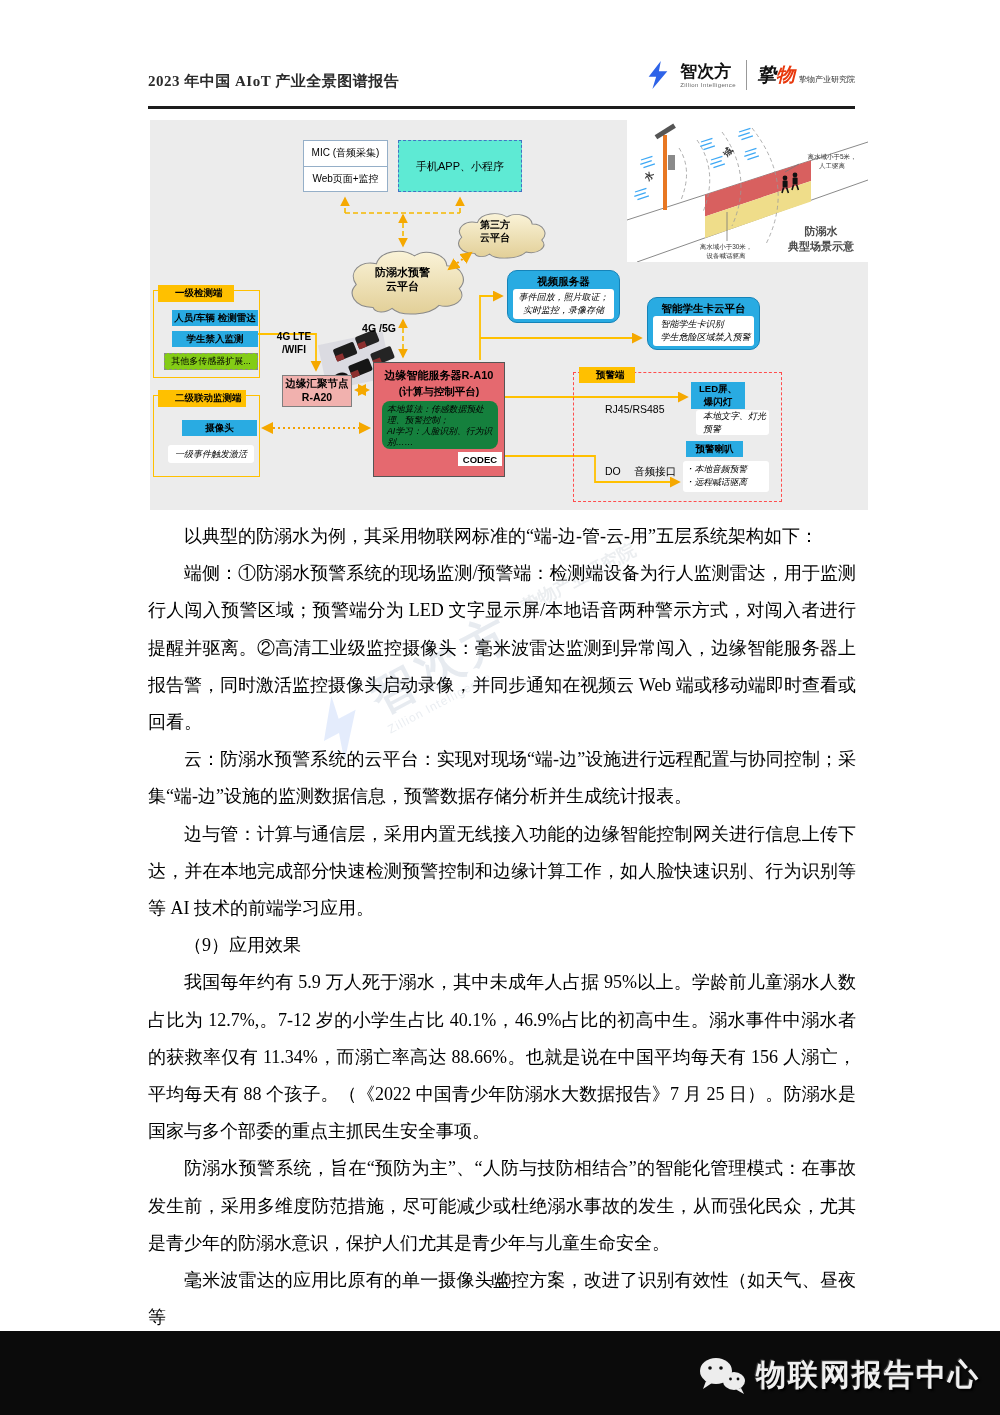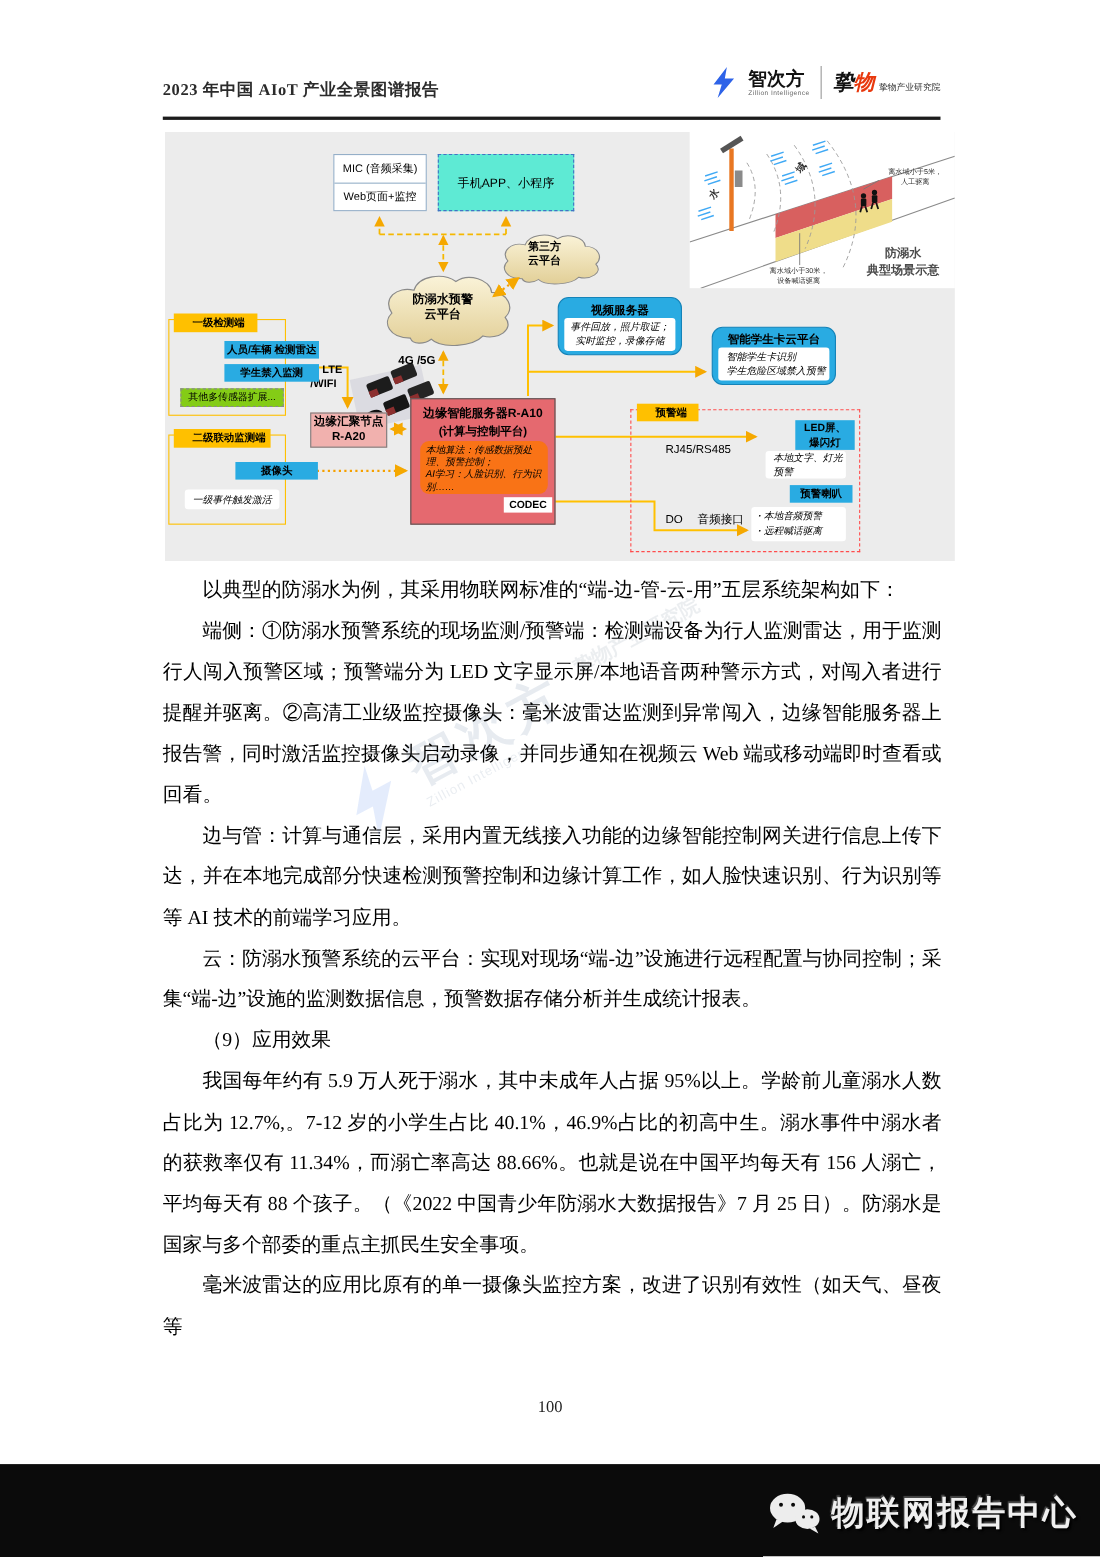--- a/index.html
+++ b/index.html
@@ -13,34 +13,34 @@
   .logo-zh{font-size:17px;font-weight:bold;color:#111;}
   .logo-sub{font-size:6px;color:#666;margin-top:2px;letter-spacing:.4px;}
   .logo-div{width:1px;height:30px;background:#999;}
   .logo2-mark{font-size:19px;font-weight:bold;color:#111;font-style:italic;}
   .logo2-mark .red{color:#e8380d;}
   .logo2-sub{font-size:8px;color:#333;margin-left:4px;align-self:flex-end;margin-bottom:3px;}
   .hdr-rule{left:148px;top:106px;width:707px;height:0;border-top:3px solid #1c1c1c;}
   
   .diagram{left:150px;top:120px;width:718px;height:390px;background:#ececec;font-family:"Liberation Sans",sans-serif;color:#000;}
   .dbox{position:absolute;box-sizing:border-box;display:flex;align-items:center;justify-content:center;text-align:center;}
-  .blue{background:#29abe2;font-weight:bold;font-size:9.5px;margin-left:32px;}
+  .blue{background:#29abe2;font-weight:bold;font-size:9.5px;}
   .tag{background:#ffc000;font-weight:bold;font-size:9.5px;display:flex;align-items:center;padding-left:17px;box-sizing:border-box;position:absolute;}
   .ybord{border:1.6px solid #ffc000;position:absolute;box-sizing:border-box;}
   .whitebox{background:#fff;font-style:italic;font-size:9px;border-radius:3px;}
   .dashedbox{background:#84cc16;border:1px dashed #8a8a8a;font-size:9px;}
   .micbox{border:1px solid #95afc8;background:#fff;flex-direction:column;padding:0;}
   .miccell{width:100%;height:50%;display:flex;align-items:center;justify-content:center;font-size:10px;}
   .appbox{border:1.6px dashed #4472c4;background:#5eead4;font-size:11px;}
   .cloudtxt{font-weight:bold;font-size:11px;line-height:1.25;}
   .ra20{background:#f1b1ae;border:1px solid #7f7f7f;font-weight:bold;font-size:10.5px;line-height:1.3;}
   .ra10{background:#e5696f;border:1.6px solid #555;flex-direction:column;justify-content:flex-start;padding-top:5px;}
   .ra10 .t1{font-weight:bold;font-size:11px;}
   .ra10 .t2{font-weight:bold;font-size:10.5px;margin-top:2px;}
-  .ra10-inner{position:absolute;left:8px;top:38px;width:116px;height:48px;background:#f97316;border-radius:8px;font-style:italic;font-size:8.8px;text-align:left;padding:3px 5px;line-height:1.25;box-sizing:border-box;}
+  .ra10-inner{position:absolute;left:8px;top:38px;width:116px;height:48px;background:#15803d;border-radius:8px;font-style:italic;font-size:8.8px;text-align:left;padding:3px 5px;line-height:1.25;box-sizing:border-box;}
   .codec{position:absolute;left:84px;top:89px;width:44px;height:14px;background:#fff;font-weight:bold;font-size:9.5px;display:flex;align-items:center;justify-content:center;}
   .alertbox{border:1.6px dashed #ff4d4d;position:absolute;box-sizing:border-box;}
   .smalllbl{font-weight:bold;font-size:10.5px;line-height:1.25;text-align:center;position:absolute;}
   .plainlbl{font-size:10.5px;position:absolute;}
   .bullets{background:#fff;border-radius:3px;font-style:italic;font-size:8.8px;text-align:left;padding:2px 4px 2px 6px;line-height:1.5;box-sizing:border-box;position:absolute;}
   .bullets div::before{content:"· ";font-weight:bold;}
   .bluernd{background:#29abe2;border-radius:10px;border:1px solid #1583b8;}
   .bluetitle{font-weight:bold;font-size:10.5px;position:absolute;width:100%;text-align:center;top:4px;}
   .scene{background:#fff;}
   .scene-cap{font-weight:bold;font-size:11px;color:#4a4a4a;line-height:1.35;text-align:center;}
@@ -285,24 +285,25 @@
   <div>
     <div class="wm-zh">智次方</div>
     <div class="wm-sub">Zillion Intelligence</div>
   </div>
   <div class="wm-right">挚物产业研究院</div>
 </div>
 
 <div class="abs bodytext">
   <p>以典型的防溺水为例，其采用物联网标准的“端-边-管-云-用”五层系统架构如下：</p>
   <p>端侧：①防溺水预警系统的现场监测/预警端：检测端设备为行人监测雷达，用于监测行人闯入预警区域；预警端分为 LED 文字显示屏/本地语音两种警示方式，对闯入者进行提醒并驱离。②高清工业级监控摄像头：毫米波雷达监测到异常闯入，边缘智能服务器上报告警，同时激活监控摄像头启动录像，并同步通知在视频云 Web 端或移动端即时查看或回看。</p>
+  <p>云：防溺水预警系统的云平台：实现对现场“端-边”设施进行远程配置与协同控制；采集“端-边”设施的监测数据信息，预警数据存储分析并生成统计报表。</p>
   <p>边与管：计算与通信层，采用内置无线接入功能的边缘智能控制网关进行信息上传下达，并在本地完成部分快速检测预警控制和边缘计算工作，如人脸快速识别、行为识别等等 AI 技术的前端学习应用。</p>
-  <p>云：防溺水预警系统的云平台：实现对现场“端-边”设施进行远程配置与协同控制；采集“端-边”设施的监测数据信息，预警数据存储分析并生成统计报表。</p>
   <p>（9）应用效果</p>
   <p>我国每年约有 5.9 万人死于溺水，其中未成年人占据 95%以上。学龄前儿童溺水人数占比为 12.7%,。7-12 岁的小学生占比 40.1%，46.9%占比的初高中生。溺水事件中溺水者的获救率仅有 11.34%，而溺亡率高达 88.66%。也就是说在中国平均每天有 156 人溺亡，平均每天有 88 个孩子。（《2022 中国青少年防溺水大数据报告》7 月 25 日）。防溺水是国家与多个部委的重点主抓民生安全事项。</p>
+  <p>防溺水预警系统，旨在“预防为主”、“人防与技防相结合”的智能化管理模式：在事故发生前，采用多维度防范措施，尽可能减少或杜绝溺水事故的发生，从而强化民众，尤其是青少年的防溺水意识，保护人们尤其是青少年与儿童生命安全。</p>
   <p>毫米波雷达的应用比原有的单一摄像头监控方案，改进了识别有效性（如天气、昼夜等</p>
 </div>
 
 <div class="abs pagenum">100</div>
 
 <div class="abs footbar">
   <div class="brandrow">
     <svg width="52" height="44" viewBox="0 0 52 44">
       <ellipse cx="20" cy="18" rx="16" ry="13" fill="#ededed"></ellipse>
       <polygon points="10,28 7,36 16,30" fill="#ededed"></polygon>

